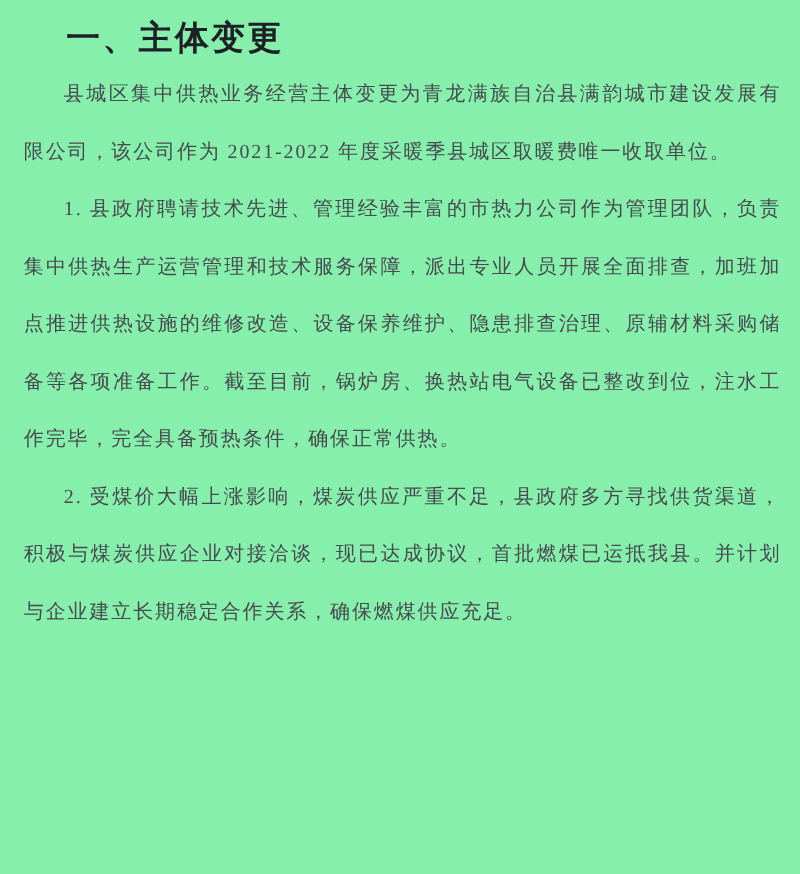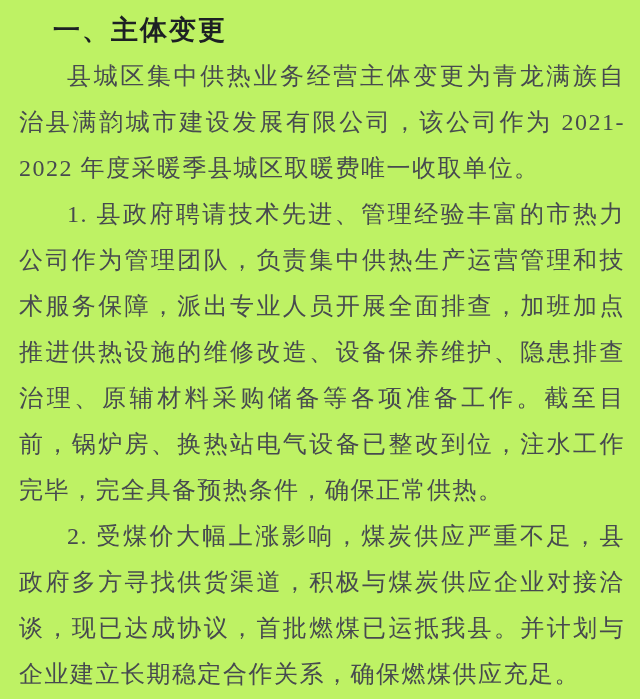--- a/index.html
+++ b/index.html
@@ -5,40 +5,40 @@
   html, body {
     margin: 0;
     padding: 0;
     background: #ffffff;
   }
   .page {
     position: relative;
     width: 640px;
     height: 699px;
     box-sizing: border-box;
-    background: #bef264;
+    background: #86efac;
     padding: 7px 15px 0 19px;
     overflow: hidden;
     font-family: "Liberation Serif", serif;
   }
   .section-heading {
     margin: 0;
     font-family: "Liberation Sans", sans-serif;
     font-weight: 700;
     font-size: 27px;
     line-height: 46px;
     color: #1d2024;
     letter-spacing: 2px;
     text-indent: 34px;
     white-space: nowrap;
   }
   .body-paragraph {
     margin: 0;
     font-family: "Liberation Serif", serif;
-    font-size: 24px;
+    font-size: 16px;
     line-height: 46px;
     color: #474a4f;
     letter-spacing: 1.5px;
     text-indent: 2em;
     text-align: justify;
     text-align-last: left;
     text-justify: inter-ideograph;
   }
 </style>
 </head>

